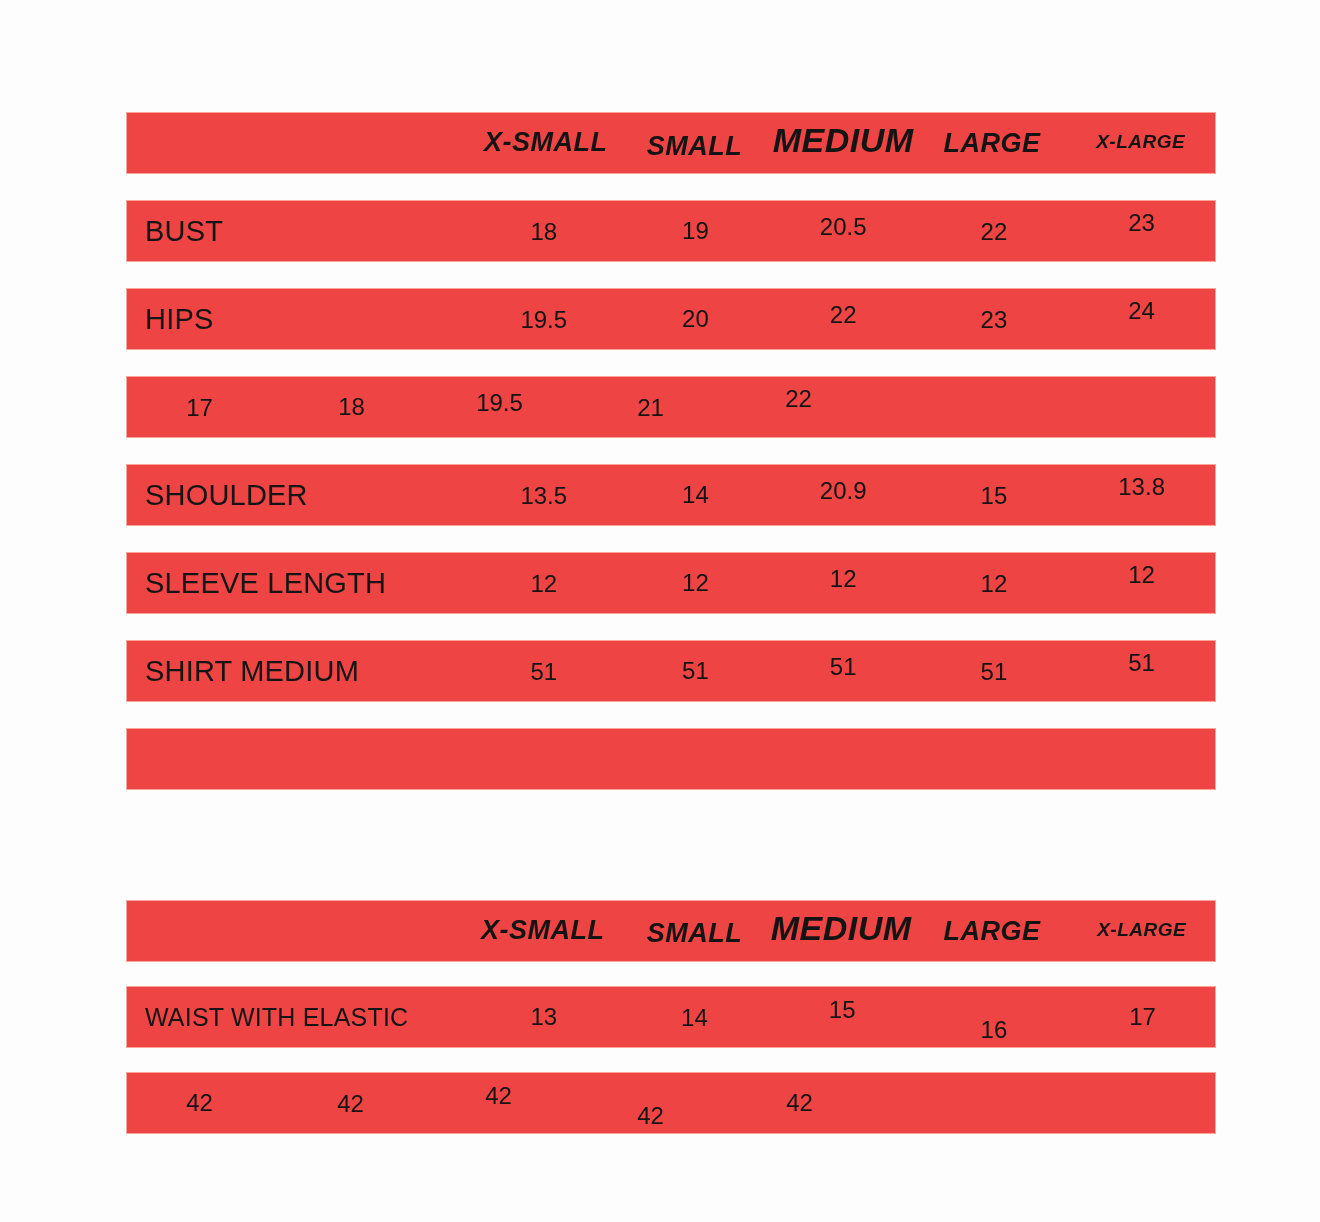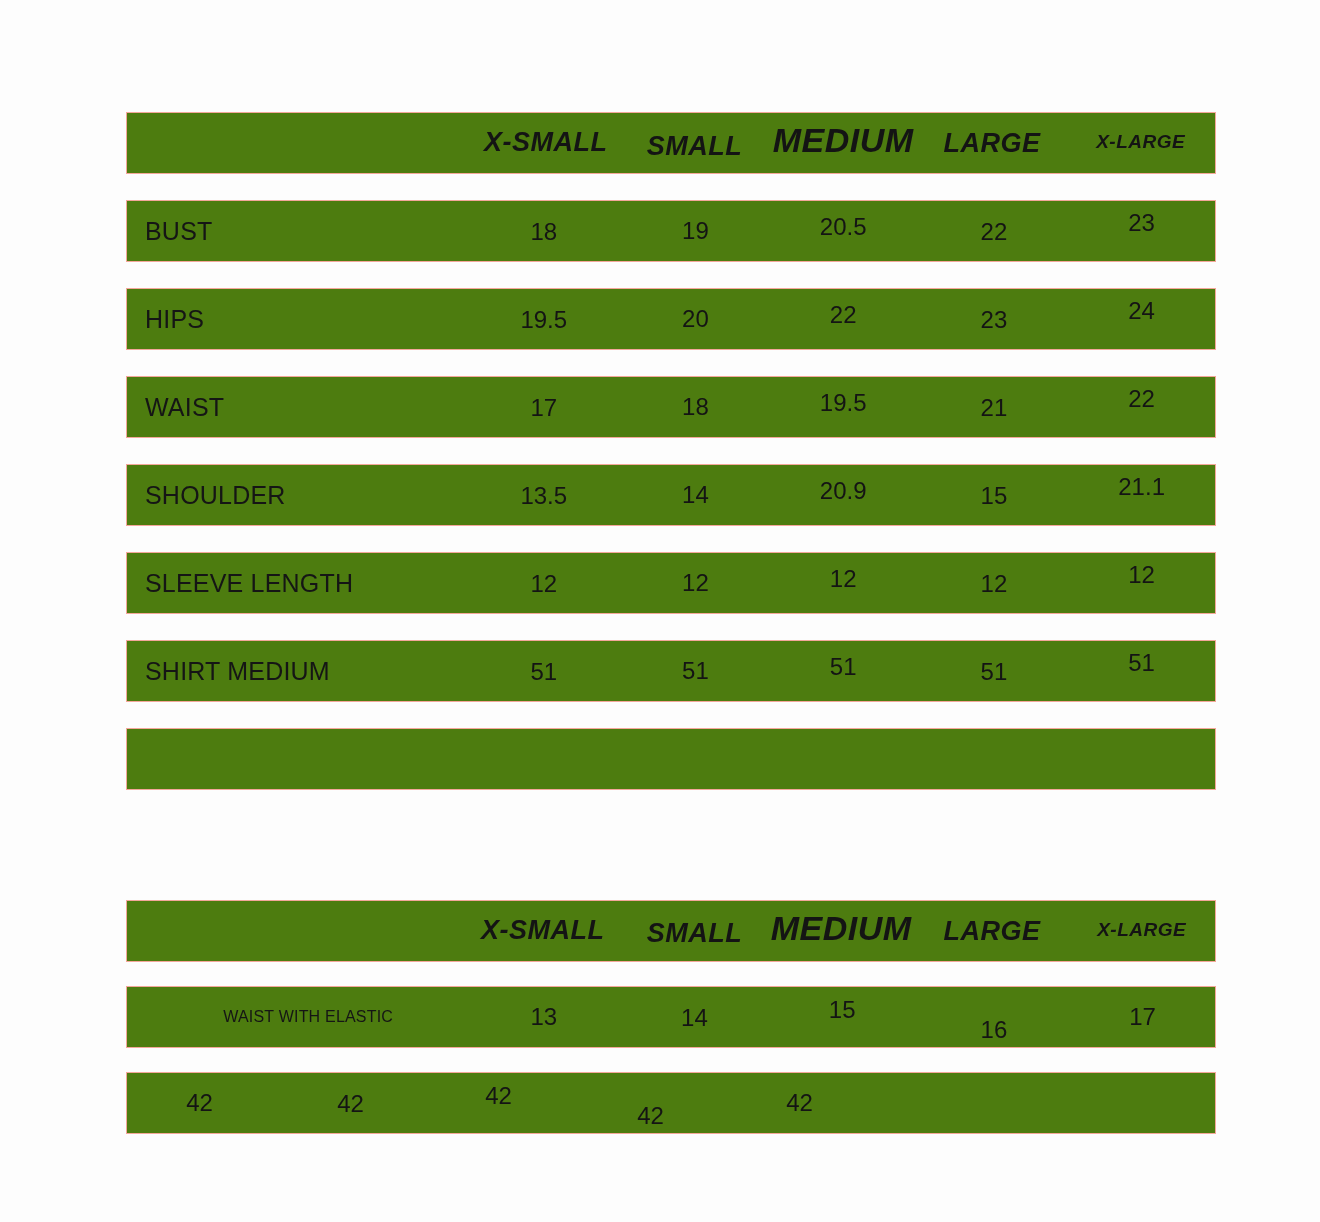--- a/index.html
+++ b/index.html
@@ -31,35 +31,35 @@
     width: 1090px;
   }
 
   .table-1 { top: 112px; }
   .table-2 { top: 900px; }
 
   .row {
     position: relative;
     box-sizing: border-box;
     border: 1.5px solid #f4a79a;
-    background: #4d7c0f;
+    background: #ef4444;
     height: 62px;
     margin-bottom: 26px;
     display: flex;
     align-items: center;
   }
   .row.header-row { height: 62px; }
   .row.blank-row { height: 62px; }
   .row:last-child { margin-bottom: 0; }
 
   .label-cell {
     width: 345px;
     padding-left: 18px;
     box-sizing: border-box;
-    font-size: 25px;
+    font-size: 29px;
     letter-spacing: 0.2px;
     color: #151515;
     white-space: nowrap;
   }
 
   .size-cell {
     width: 149px;
     text-align: center;
     font-size: 24px;
     color: #141414;
@@ -80,21 +80,21 @@
   .header-row .size-cell.c4 { transform: translateY(-1px); font-size: 19px; }
 
   
   .data-row .size-cell.c0 { transform: translate(-2px, 1px); }
   .data-row .size-cell.c1 { transform: translate(1px, 0px); }
   .data-row .size-cell.c2 { transform: translate(0px, -4px); }
   .data-row .size-cell.c3 { transform: translate(2px, 1px); }
   .data-row .size-cell.c4 { transform: translate(1px, -8px); }
 
   .table-2 .row { margin-bottom: 24px; }
-  .table-2 .label-cell { font-size: 16px; text-align: center; }
+  .table-2 .label-cell { font-size: 25px; }
   .table-2 .header-row .size-cell.c0 { transform: translate(-3px,-1px); }
   .table-2 .header-row .size-cell.c1 { transform: translate(0px,2px); }
   .table-2 .header-row .size-cell.c2 { transform: translate(-2px,-3px); }
   .table-2 .header-row .size-cell.c3 { transform: translate(0px,0px); }
   .table-2 .header-row .size-cell.c4 { transform: translate(1px,-1px); }
   .table-2 .data-row .size-cell.c0 { transform: translate(-2px,0px); text-align: center; }
   .table-2 .data-row .size-cell.c1 { transform: translate(0px,1px); }
   .table-2 .data-row .size-cell.c2 { transform: translate(-1px,-7px); }
   .table-2 .data-row .size-cell.c3 { transform: translate(2px,2px); margin-top: 21px; }
   .table-2 .data-row .size-cell.c4 { transform: translate(2px,0px); }
@@ -127,35 +127,34 @@
     <div class="row data-row">
       <div class="label-cell">HIPS</div>
       <div class="size-cell c0">19.5</div>
       <div class="size-cell c1">20</div>
       <div class="size-cell c2">22</div>
       <div class="size-cell c3">23</div>
       <div class="size-cell c4">24</div>
     </div>
 
     <div class="row data-row">
-      <div class="label-cell">WAIST</div>
       <div class="size-cell c0">17</div>
       <div class="size-cell c1">18</div>
       <div class="size-cell c2">19.5</div>
       <div class="size-cell c3">21</div>
       <div class="size-cell c4">22</div>
     </div>
 
     <div class="row data-row">
       <div class="label-cell">SHOULDER</div>
       <div class="size-cell c0">13.5</div>
       <div class="size-cell c1">14</div>
       <div class="size-cell c2">20.9</div>
       <div class="size-cell c3">15</div>
-      <div class="size-cell c4">21.1</div>
+      <div class="size-cell c4">13.8</div>
     </div>
 
     <div class="row data-row">
       <div class="label-cell">SLEEVE LENGTH</div>
       <div class="size-cell c0">12</div>
       <div class="size-cell c1">12</div>
       <div class="size-cell c2">12</div>
       <div class="size-cell c3">12</div>
       <div class="size-cell c4">12</div>
     </div>

